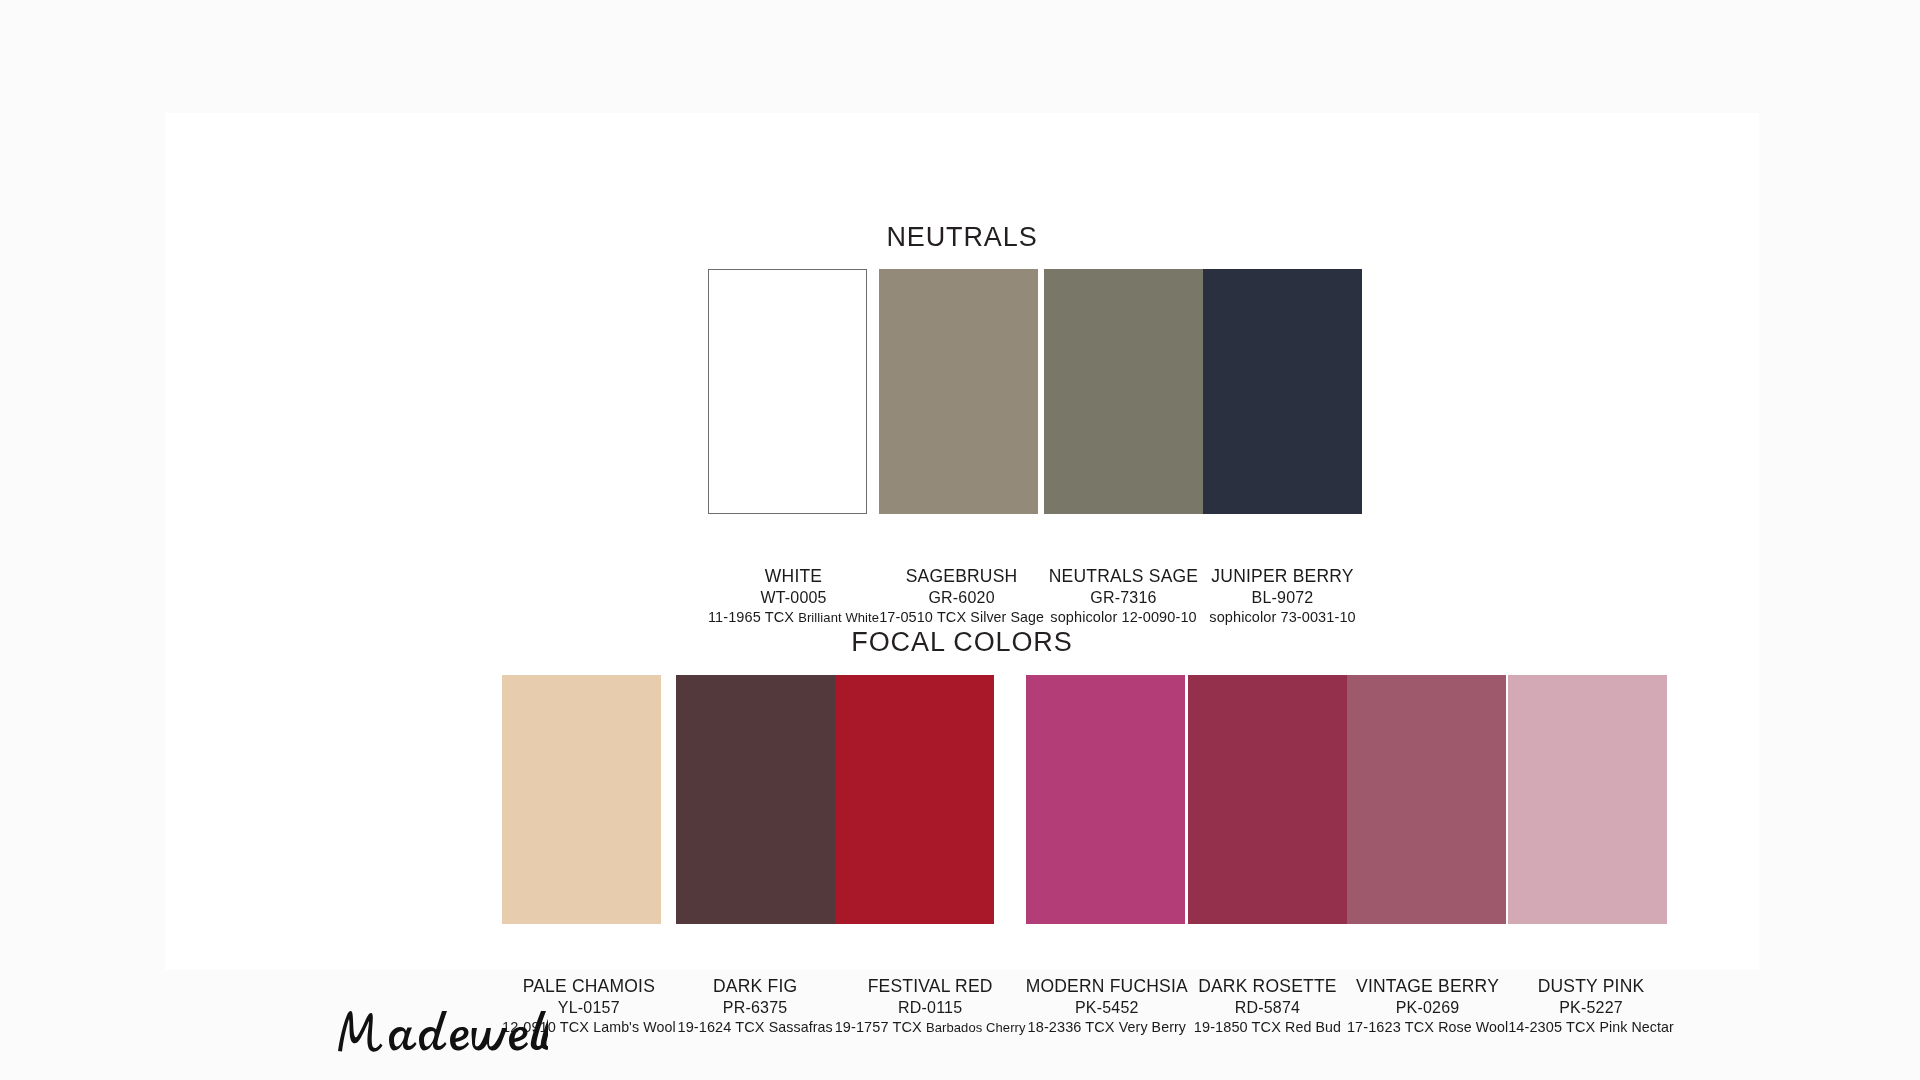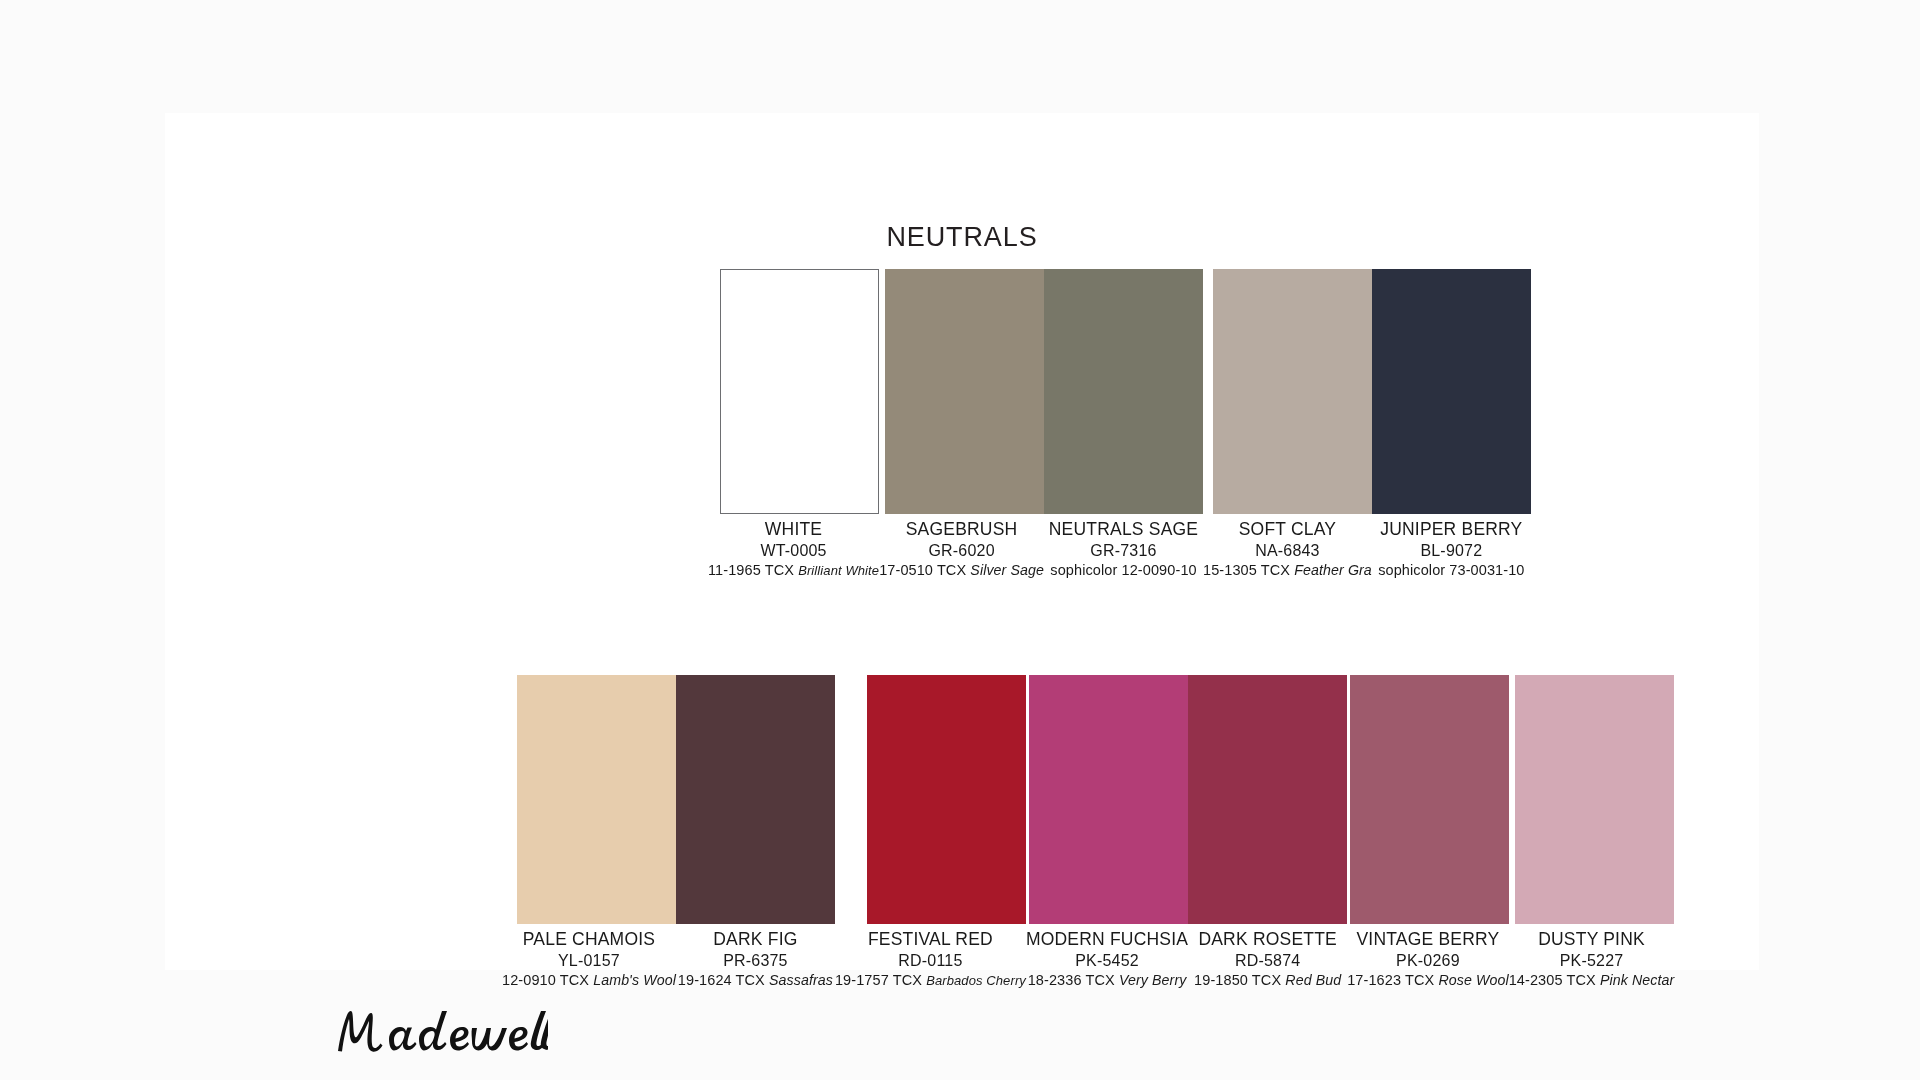--- a/index.html
+++ b/index.html
@@ -59,21 +59,22 @@
 
   #focal-row {
     left: 337px;
     top: 562px;
   }
 
   .swatch-cell {
     position: relative;
     display: flex;
     flex-direction: column;
-    align-items: flex-end;
+    align-items: flex-start;
+    gap: 47px;
   }
 
   .chip {
     width: 159px;
     display: block;
   }
 
   .chip.tall   { height: 245px; }
   .chip.short  { height: 249px; }
 
@@ -104,21 +105,20 @@
   }
 
   .ref {
     font-size: 14.5px;
     line-height: 19px;
     white-space: nowrap;
     letter-spacing: 0.1px;
   }
 
   .ref .ref-alt {
-    font-style: italic;
     font-size: 13px;
     margin-top: 26px;
   }
   .ref.wide .ref-alt {
     font-size: 14.2px;
   }
 
   
   #logo {
     position: absolute;
@@ -156,37 +156,30 @@
         </div>
         <div class="swatch-cell">
           <div class="chip tall" style="background: rgb(120, 119, 104);"></div>
           <div class="labels">
             <div class="name">NEUTRALS SAGE</div>
             <div class="code">GR-7316</div>
             <div class="ref"><span>sophicolor 12-0090-10</span></div>
           </div>
         </div>
         <div class="swatch-cell">
-          <div class="chip tall" style="background: rgb(183, 171, 161);"></div>
-          <div class="labels">
-            <div class="name">SOFT CLAY</div>
-            <div class="code">NA-6843</div>
-            <div class="ref wide"><span>15-1305 TCX</span> <span class="ref-alt">Feather Gra</span></div>
-          </div>
-        </div>
-        <div class="swatch-cell">
           <div class="chip tall" style="background: rgb(43, 48, 64);"></div>
           <div class="labels">
             <div class="name">JUNIPER BERRY</div>
             <div class="code">BL-9072</div>
             <div class="ref"><span>sophicolor 73-0031-10</span></div>
           </div>
         </div>
       </div>
 
+    <div class="section-title" id="focal-title">FOCAL COLORS</div>
 
     <div class="row" id="focal-row">
         <div class="swatch-cell">
           <div class="chip short" style="background: rgb(231, 205, 173);"></div>
           <div class="labels">
             <div class="name">PALE CHAMOIS</div>
             <div class="code">YL-0157</div>
             <div class="ref wide"><span>12-0910 TCX</span> <span class="ref-alt">Lamb's Wool</span></div>
           </div>
         </div>

